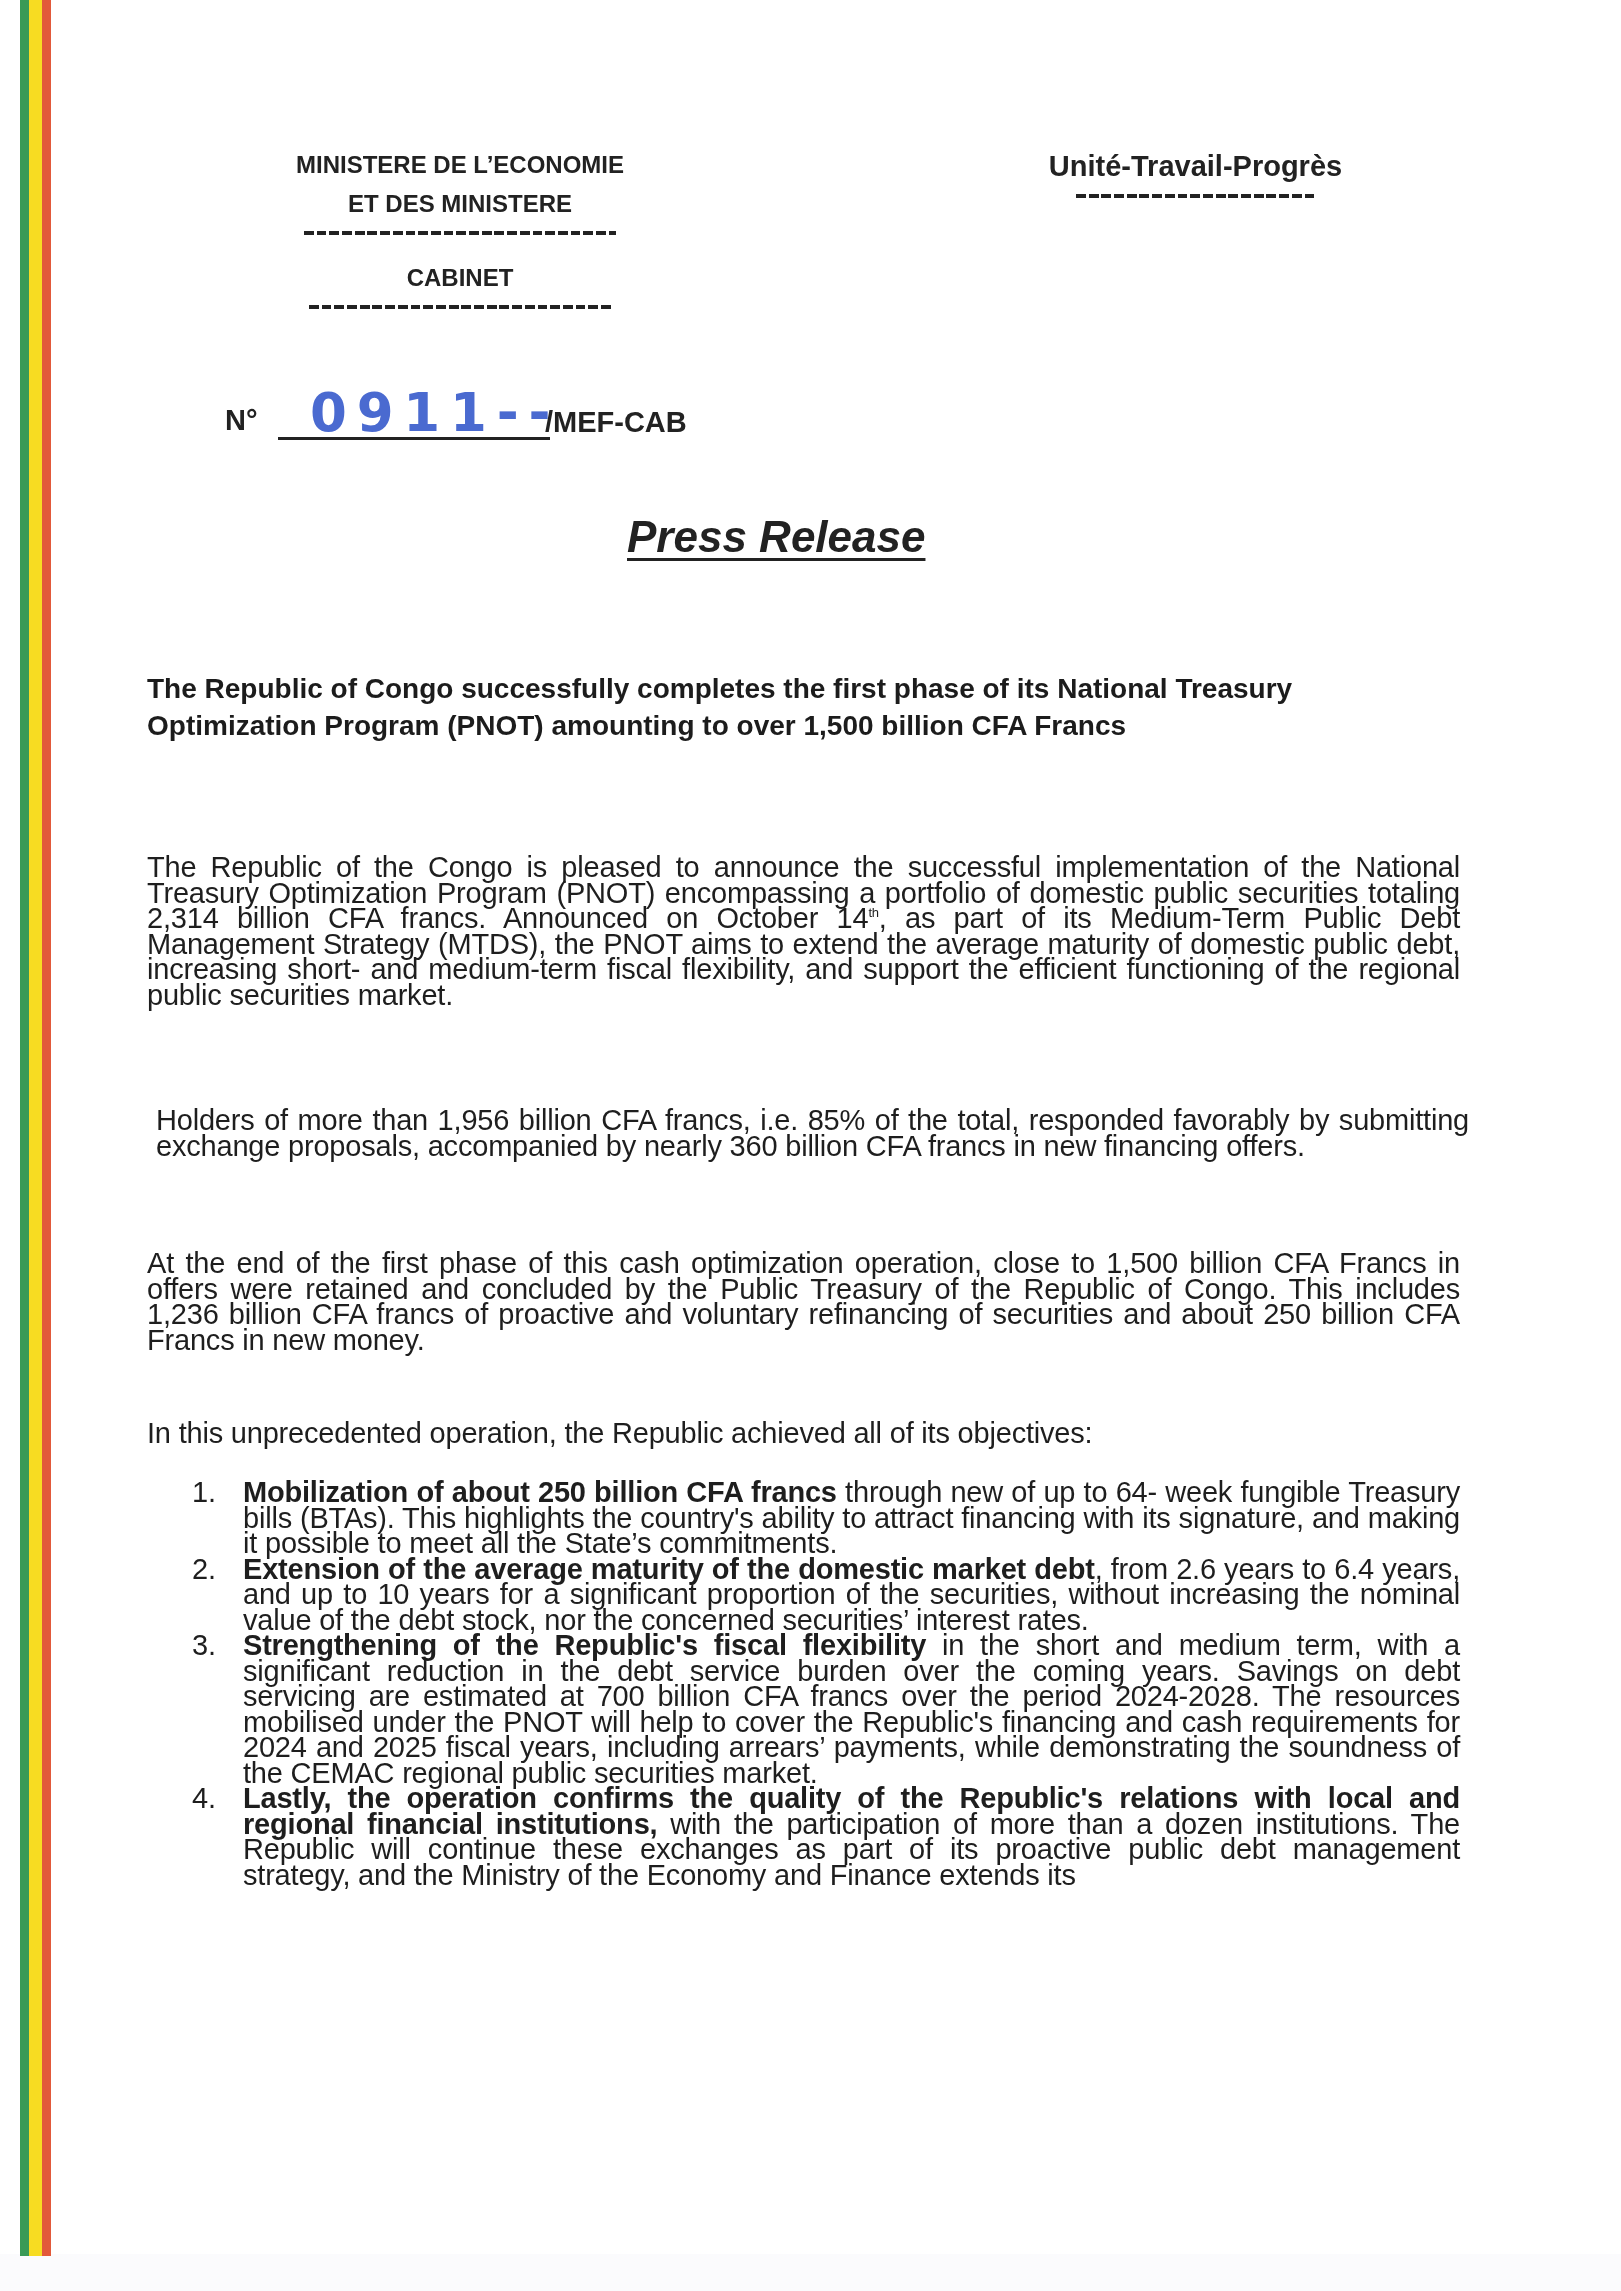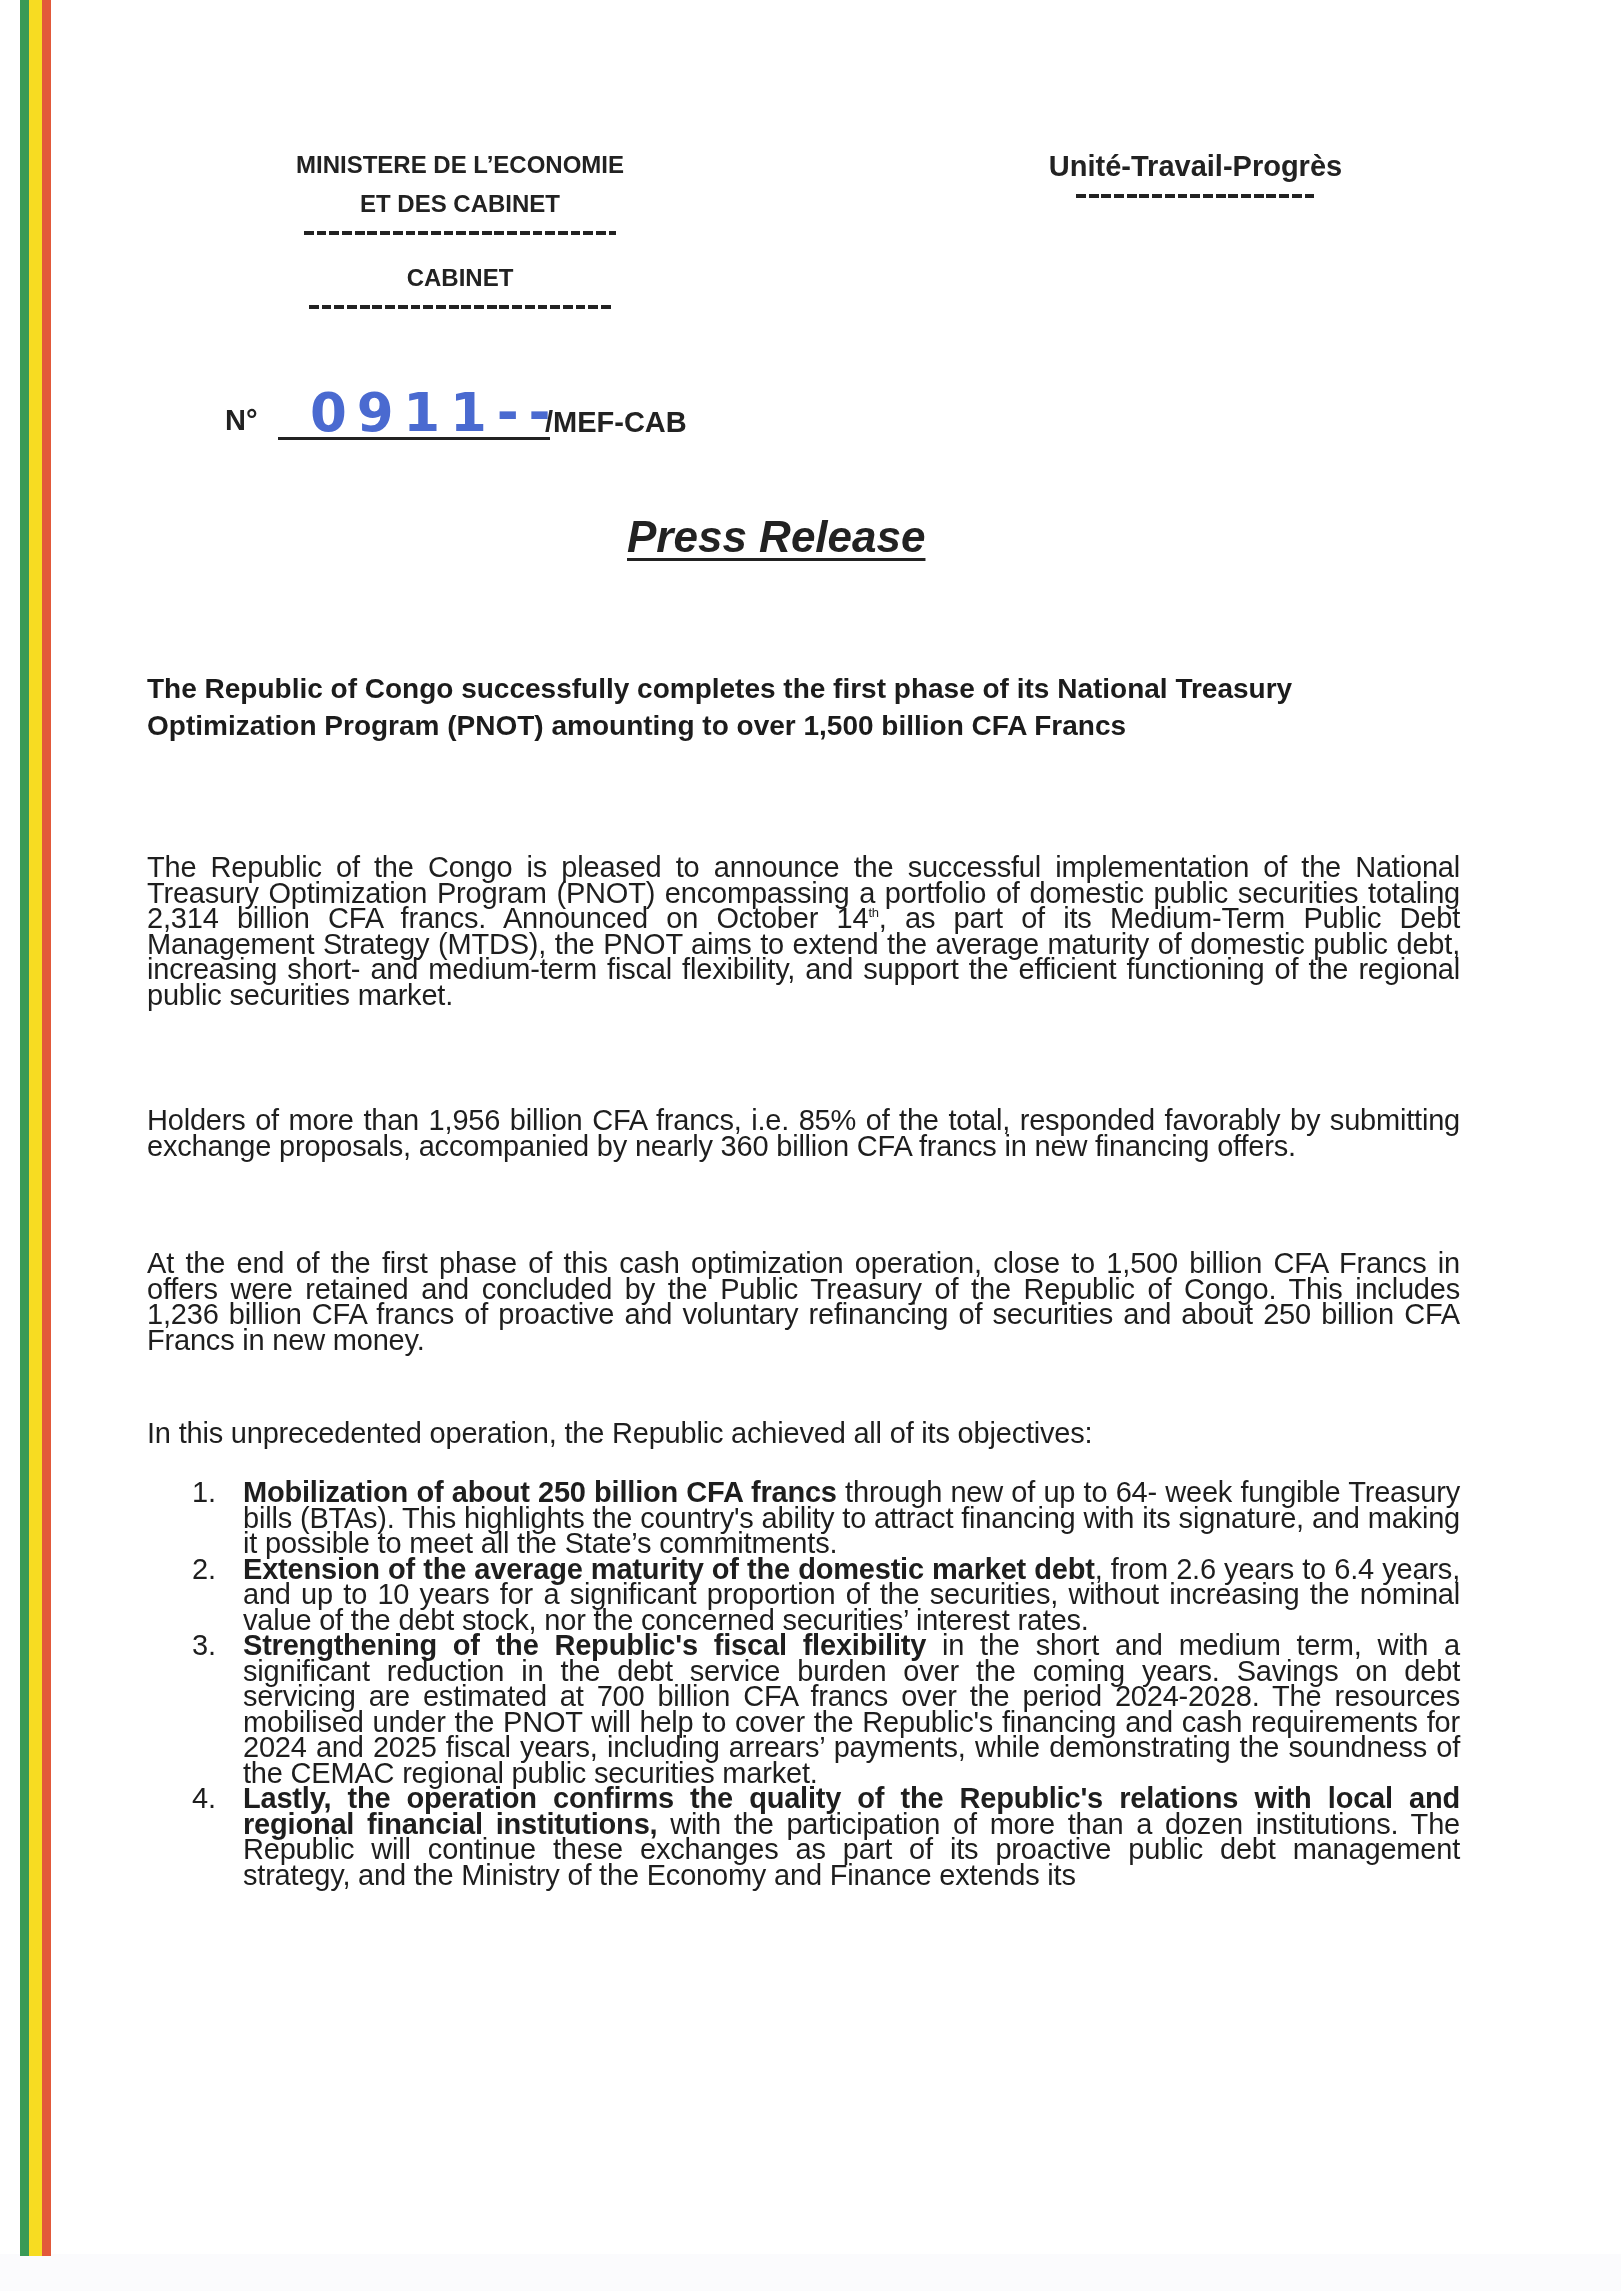--- a/index.html
+++ b/index.html
@@ -145,21 +145,21 @@
       line-height: 25.5px;
       text-align: justify;
       color: #1e1e1e;
       letter-spacing: -0.2px;
     }
     .body-text p {
       margin: 0;
       line-height: 25.5px;
     }
     .para1 { top: 855px; }
-    .para2 { top: 1108px; }
+    .para2 { top: 1108px; margin-left: 9px; }
     .para3 { top: 1251px; }
     .para4 { top: 1421px; }
     .body-text sup { font-size: 13px; line-height: 0; }
 
     .obj-list {
       position: absolute;
       left: 147px;
       top: 1480px;
       width: 1313px;
       font-size: 29px;
@@ -189,21 +189,21 @@
 
 <div class="page-bg"></div>
 <div class="page-footer-bg"></div>
 
 <div class="flag-stripe stripe-green"></div>
 <div class="flag-stripe stripe-yellow"></div>
 <div class="flag-stripe stripe-red"></div>
 
 <div class="hdr-left">
   <span class="hdr-line">MINISTERE DE L’ECONOMIE</span>
-  <span class="hdr-line">ET DES CABINET</span>
+  <span class="hdr-line">ET DES MINISTERE</span>
   <span class="dash-rule w1"></span>
   <span class="hdr-line cabinet">CABINET</span>
   <span class="dash-rule w2"></span>
 </div>
 
 <div class="hdr-right">
   <span class="hdr-line">Unité-Travail-Progrès</span>
   <span class="dash-rule w3"></span>
 </div>
 

